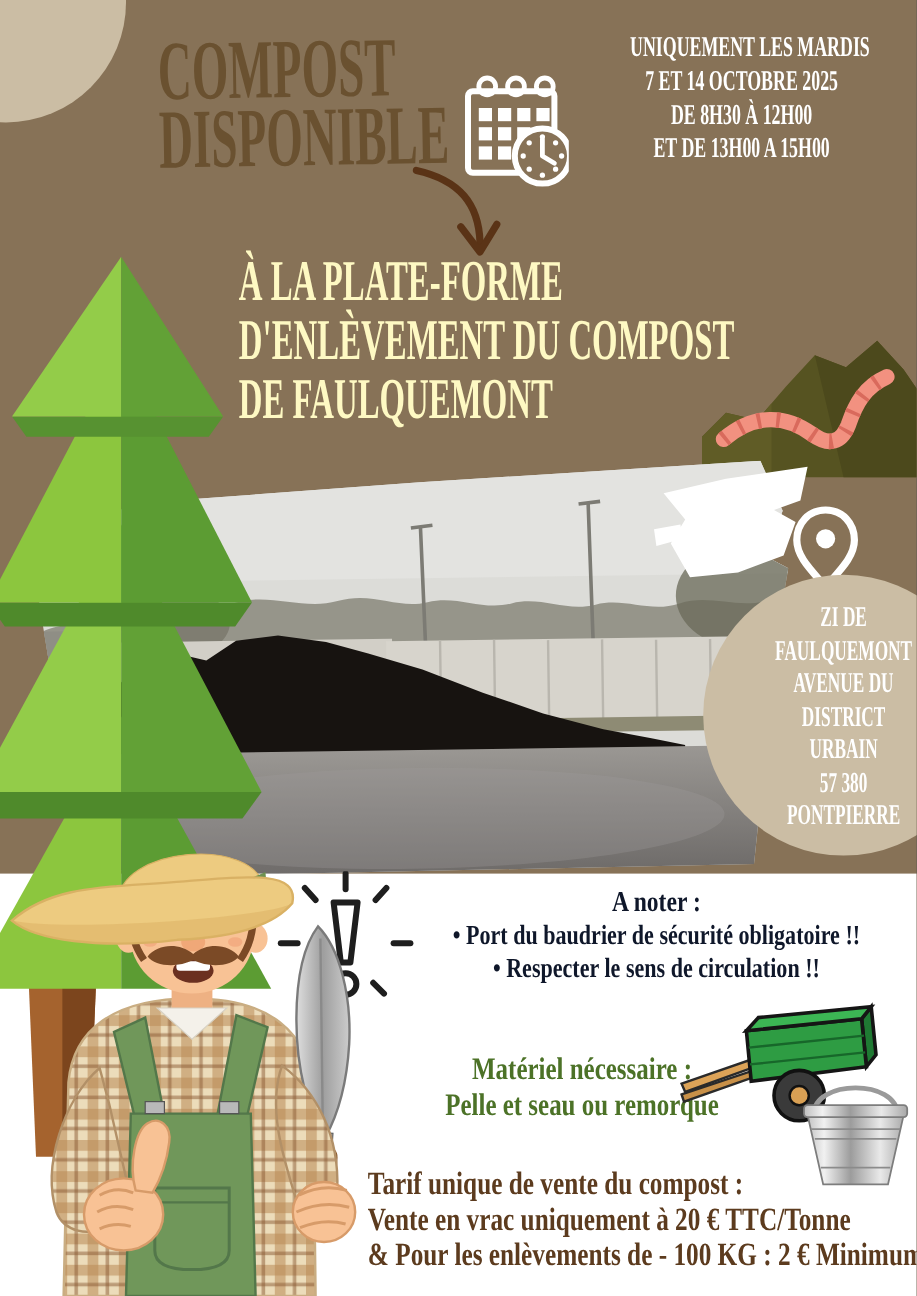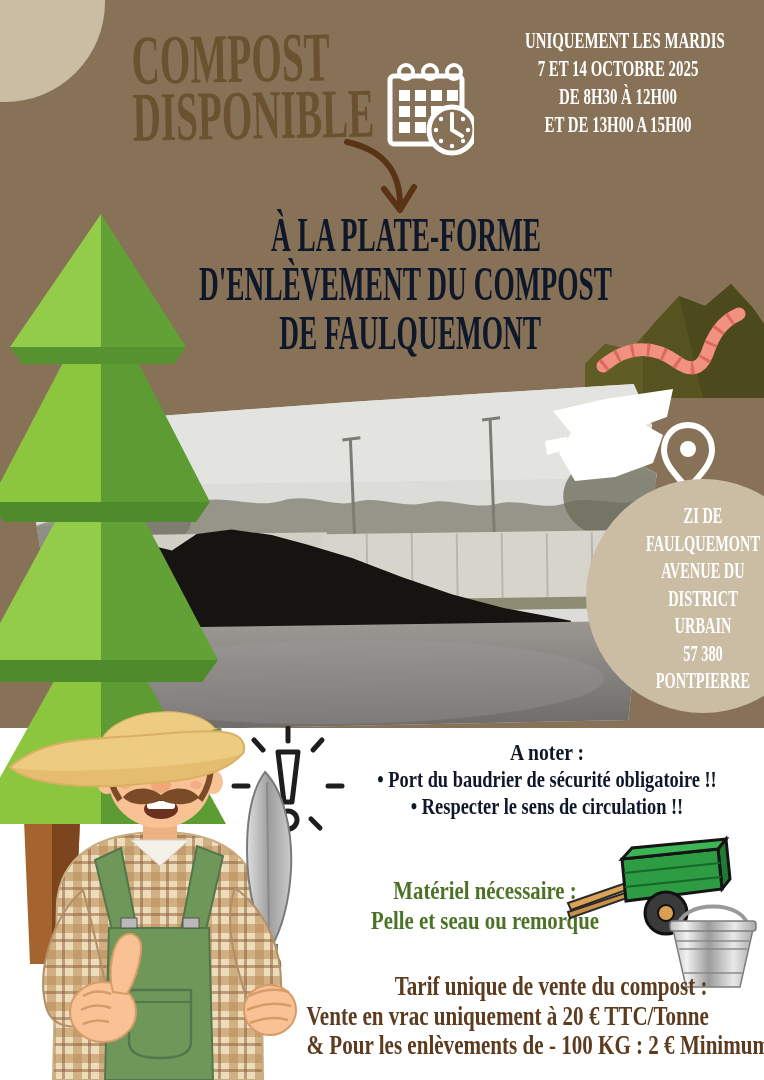--- a/index.html
+++ b/index.html
@@ -7,35 +7,35 @@
           font-family:Liberation Serif, serif;}
   .abs{position:absolute;}
   .line{display:block;transform-origin:50% 50%;white-space:nowrap;}
   
   .display{font-weight:bold;letter-spacing:0;}
   .title-block{left:55px;top:30px;width:350px;text-align:center;color:#6a5130;
                font-size:70px;transform:rotate(-1deg);}
   .title-block .line{line-height:57px;transform:scaleX(.56);}
   .schedule-block{left:468px;top:26px;width:300px;text-align:center;color:#fff;font-size:24px;}
   .schedule-block .line{line-height:28px;transform:scaleX(.62);}
-  .headline-block{left:70px;top:210px;width:600px;text-align:right;color:#0f172a;font-size:48px;}
+  .headline-block{left:70px;top:210px;width:600px;text-align:left;color:#fef9c3;font-size:48px;}
   .headline-block .line{line-height:49px;transform:scaleX(.57);}
   .address-circle{left:586px;top:479px;width:234px;height:234px;border-radius:50%;
                   background:#cbbda4;}
   .address-text{position:absolute;left:0;top:23px;width:100%;text-align:center;color:#fff;
                 font-size:24px;font-weight:bold;}
   .address-text .line{line-height:27.5px;transform:scaleX(.60);}
   .white-section{left:0;top:728px;width:764px;height:352px;background:#ffffff;}
   .notes-block{left:330px;top:738px;width:434px;text-align:center;color:#0f172a;font-weight:bold;}
   .notes-heading{font-size:24px;line-height:28px;transform:scaleX(.82);}
   .notes-item{font-size:23px;line-height:27px;transform:scaleX(.80);}
   .material-block{left:310px;top:876px;width:350px;text-align:center;color:#4c7227;
                   font-weight:bold;font-size:26px;}
   .material-block .line{line-height:30px;transform:scaleX(.80);}
-  .pricing-block{left:250px;top:972px;width:514px;text-align:right;color:#5c3b1e;
+  .pricing-block{left:250px;top:972px;width:514px;text-align:left;color:#5c3b1e;
                  font-weight:bold;font-size:27px;}
   .pricing-block .line{line-height:29.5px;transform:scaleX(.78);}
   .corner-circle{left:-95px;top:-98px;width:200px;height:200px;border-radius:50%;background:#cbbda4;}
   .photo-wrap{left:22px;top:382px;width:645px;height:345px;transform:rotate(-0.8deg);}
   svg{display:block;}
 </style>
 </head>
 <body>
 
 <div class="poster">

